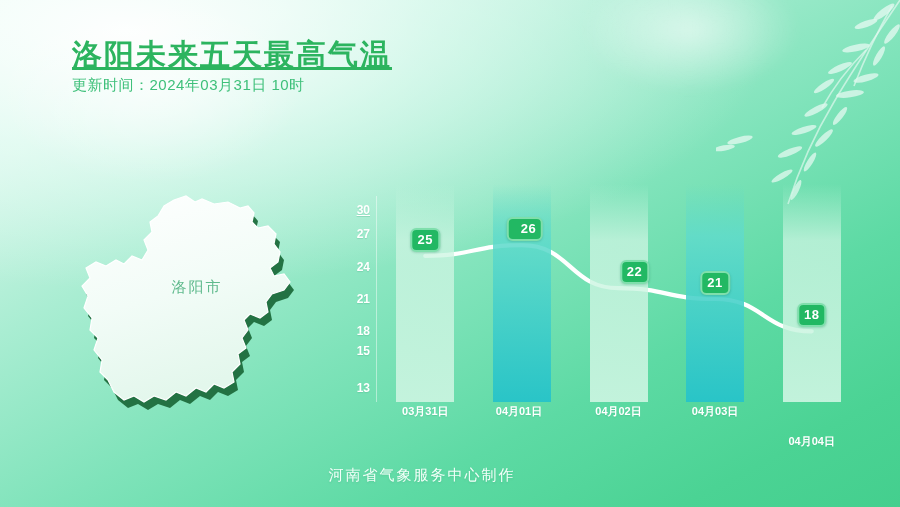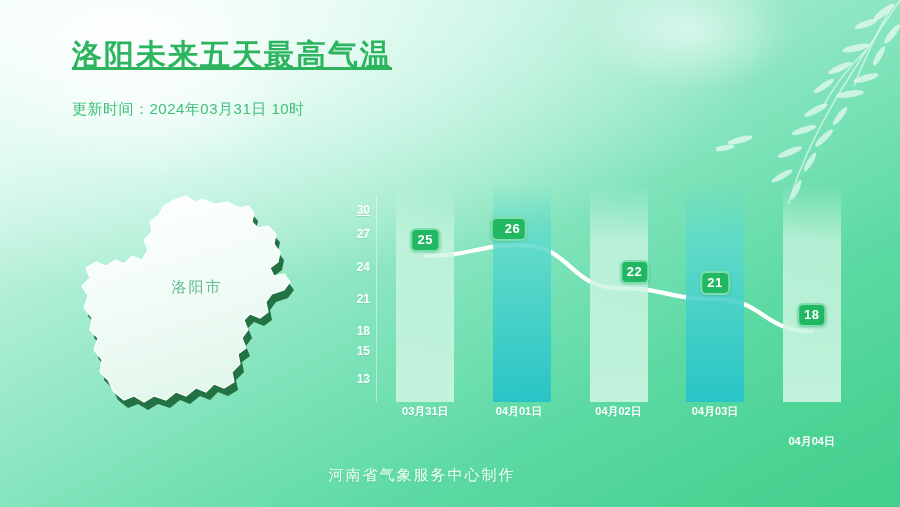--- a/index.html
+++ b/index.html
@@ -28,21 +28,21 @@
     pointer-events:none;
   }
 
   
   #header{position:absolute;left:72px;top:36px;}
   #page-title{
     font-size:30px;font-weight:bold;color:#2cb45f;letter-spacing:2px;
     line-height:1.25;white-space:nowrap;text-decoration:underline;
   }
   #page-subtitle{
-    margin-top:26px;font-size:15px;color:#3ec07a;letter-spacing:.5px;white-space:nowrap;
+    margin-top:2px;font-size:15px;color:#3ec07a;letter-spacing:.5px;white-space:nowrap;
   }
 
   
   #map-wrap{position:absolute;left:62px;top:182px;width:270px;height:258px;}
   #map-svg{position:absolute;left:0;top:0;width:270px;height:258px;}
   #map-label{
     position:absolute;left:0;top:96px;width:270px;text-align:center;
     font-size:15px;color:#5fba8d;letter-spacing:2px;
   }
 
@@ -153,34 +153,34 @@
   </div>
 
   <div id="chart">
     <div id="yaxis">
         <div class="ytick" style="top: 14px; text-decoration: underline;">30</div>
         <div class="ytick" style="top: 38.3333px;">27</div>
         <div class="ytick" style="top: 70.6667px;">24</div>
         <div class="ytick" style="top: 103px;">21</div>
         <div class="ytick" style="top: 135.333px;">18</div>
         <div class="ytick" style="top: 155px;">15</div>
-        <div class="ytick" style="top: 183px;">13</div>
+        <div class="ytick" style="top: 192px;">13</div>
       </div>
     <div id="axis-line"></div>
     <div id="plot">
       <svg id="line-svg">
         <path id="line-path" fill="none" stroke="#ffffff" stroke-width="4.2" stroke-linecap="round" stroke-linejoin="round" d="M48.3,73.88888888888889 C96.6,73.88888888888889 96.6,63.111111111111114 144.89999999999998,63.111111111111114 C193.2,63.111111111111114 193.2,106.22222222222223 241.5,106.22222222222223 C289.79999999999995,106.22222222222223 289.79999999999995,117 338.09999999999997,117 C386.4,117 386.4,149.33333333333334 434.7,149.33333333333334"></path>
       </svg>
     <div class="bar pale" style="left: 19.3px; height: 218px;"></div>
         <div class="bar teal" style="left: 115.9px; height: 218px;"></div>
         <div class="bar pale" style="left: 212.5px; height: 218px;"></div>
         <div class="bar teal" style="left: 309.1px; height: 218px;"></div>
         <div class="bar pale" style="left: 405.7px; height: 218px;"></div>
         <div class="vlabel" style="left: 48.3px; top: 43.8889px;">25</div>
-        <div class="vlabel" style="left: 132px; top: 33.1111px; padding-left: 12px;">26</div>
+        <div class="vlabel" style="left: 148px; top: 33.1111px; padding-left: 12px;">26</div>
         <div class="vlabel" style="left: 241.5px; top: 76.2222px; margin-left: 16px;">22</div>
         <div class="vlabel" style="left: 338.1px; top: 87px;">21</div>
         <div class="vlabel" style="left: 434.7px; top: 119.333px;">18</div>
       </div>
     <div id="xaxis">
         <div class="xtick" style="left: 48.3px;">03月31日</div>
         <div class="xtick" style="left: 142px;">04月01日</div>
         <div class="xtick" style="left: 241.5px;">04月02日</div>
         <div class="xtick" style="left: 338.1px;">04月03日</div>
         <div class="xtick" style="left: 434.7px; margin-top: 30px;">04月04日</div>

